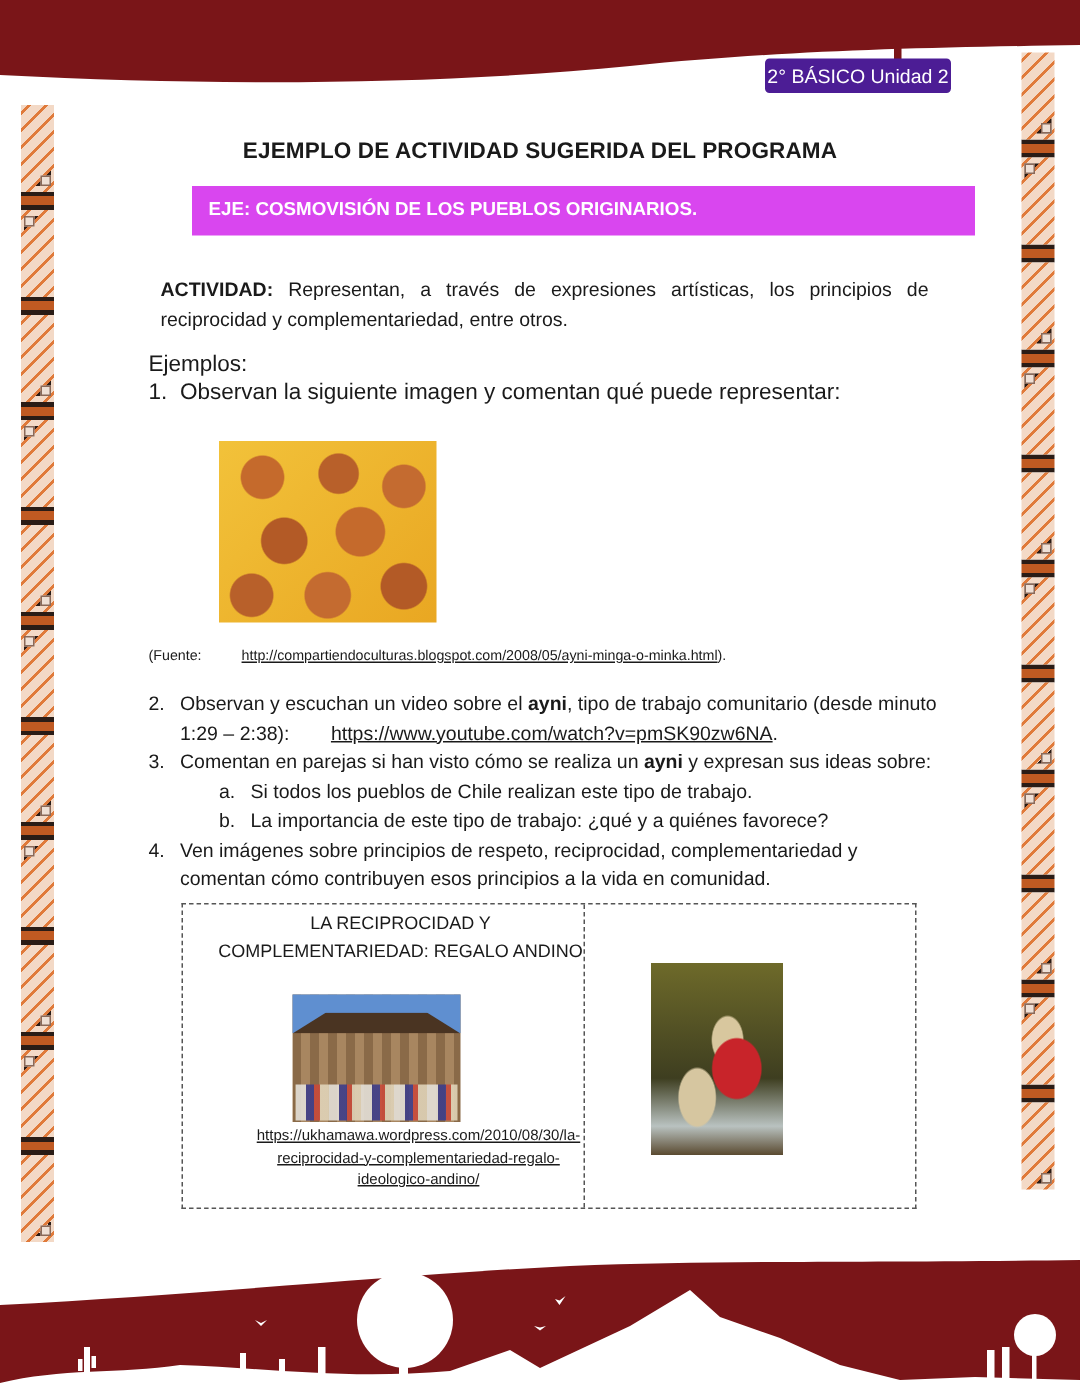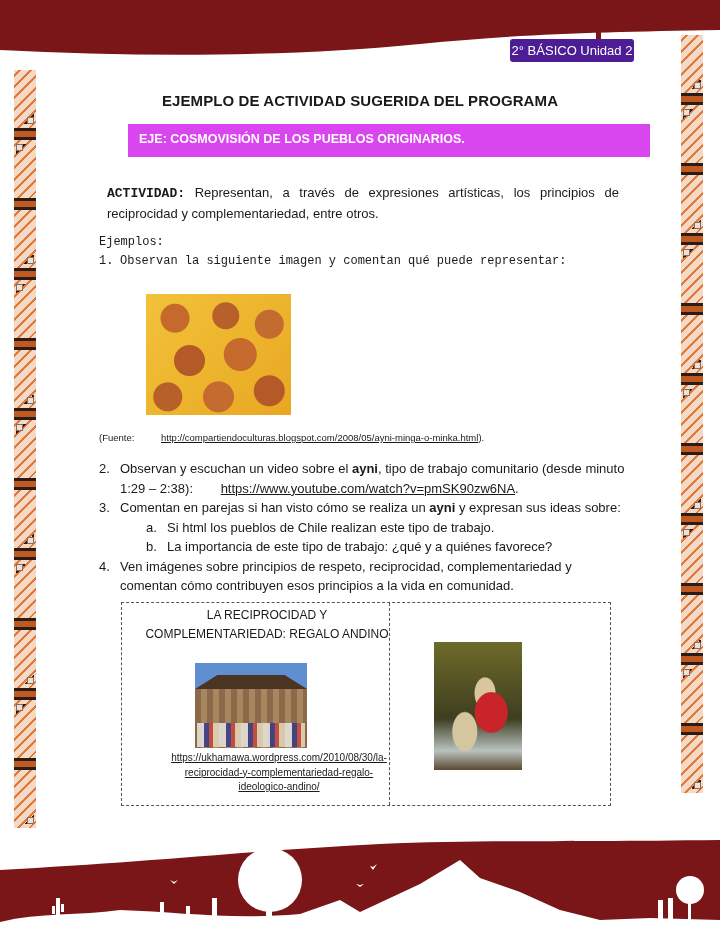--- a/index.html
+++ b/index.html
@@ -44,23 +44,23 @@
     .eje-bar {
       position: absolute; left: 98px; top: 124px; width: 522px; height: 33px;
       background: #d946ef; color: #fff; font-weight: bold; font-size: 12.5px;
       padding-left: 11px; line-height: 31px; margin-left: 30px;
     }
 
     .activity {
       position: absolute; left: 107px; top: 183px; width: 512px;
       font-size: 13px; line-height: 20px; text-align: justify;
     }
-    .activity b { font-weight: bold; font-family: Liberation Mono, monospace; }
-
-    .examples { position: absolute; left: 99px; top: 233px; width: 530px; font-size: 12px; line-height: 19px; font-family: Liberation Mono, monospace; }
+    .activity b { font-weight: bold; }
+
+    .examples { position: absolute; left: 99px; top: 233px; width: 530px; font-size: 15px; line-height: 19px; }
     .ol-item { position: relative; padding-left: 21px; }
     .ol-num { position: absolute; left: 0; top: 0; }
     .sub-item { position: relative; padding-left: 68px; }
     .sub-letter { position: absolute; left: 47px; top: 0; }
     .link { text-decoration: underline; color: #1a1a1a; padding-left: 24px; }
 
     .hands-img {
       position: absolute; left: 146px; top: 294px; width: 145px; height: 121px;
       background:
         radial-gradient(circle at 20% 20%, #c56a2c 0 14px, transparent 15px),
@@ -280,21 +280,21 @@
   <div class="ol-item">
     <span class="ol-num">2.</span>
     <span>Observan y escuchan un video sobre el </span><b>ayni</b><span>, tipo de trabajo comunitario (desde minuto 1:29 – 2:38): </span><a class="link">https://www.youtube.com/watch?v=pmSK90zw6NA</a><span>.</span>
   </div>
   <div class="ol-item">
     <span class="ol-num">3.</span>
     <span>Comentan en parejas si han visto cómo se realiza un </span><b>ayni</b><span> y expresan sus ideas sobre:</span>
   </div>
   <div class="sub-item">
     <span class="sub-letter">a.</span>
-    <span>Si html los pueblos de Chile realizan este tipo de trabajo.</span>
+    <span>Si todos los pueblos de Chile realizan este tipo de trabajo.</span>
   </div>
   <div class="sub-item">
     <span class="sub-letter">b.</span>
     <span>La importancia de este tipo de trabajo: ¿qué y a quiénes favorece?</span>
   </div>
   <div class="ol-item">
     <span class="ol-num">4.</span>
     <span>Ven imágenes sobre principios de respeto, reciprocidad, complementariedad y comentan cómo contribuyen esos principios a la vida en comunidad.</span>
   </div>
 </div>

